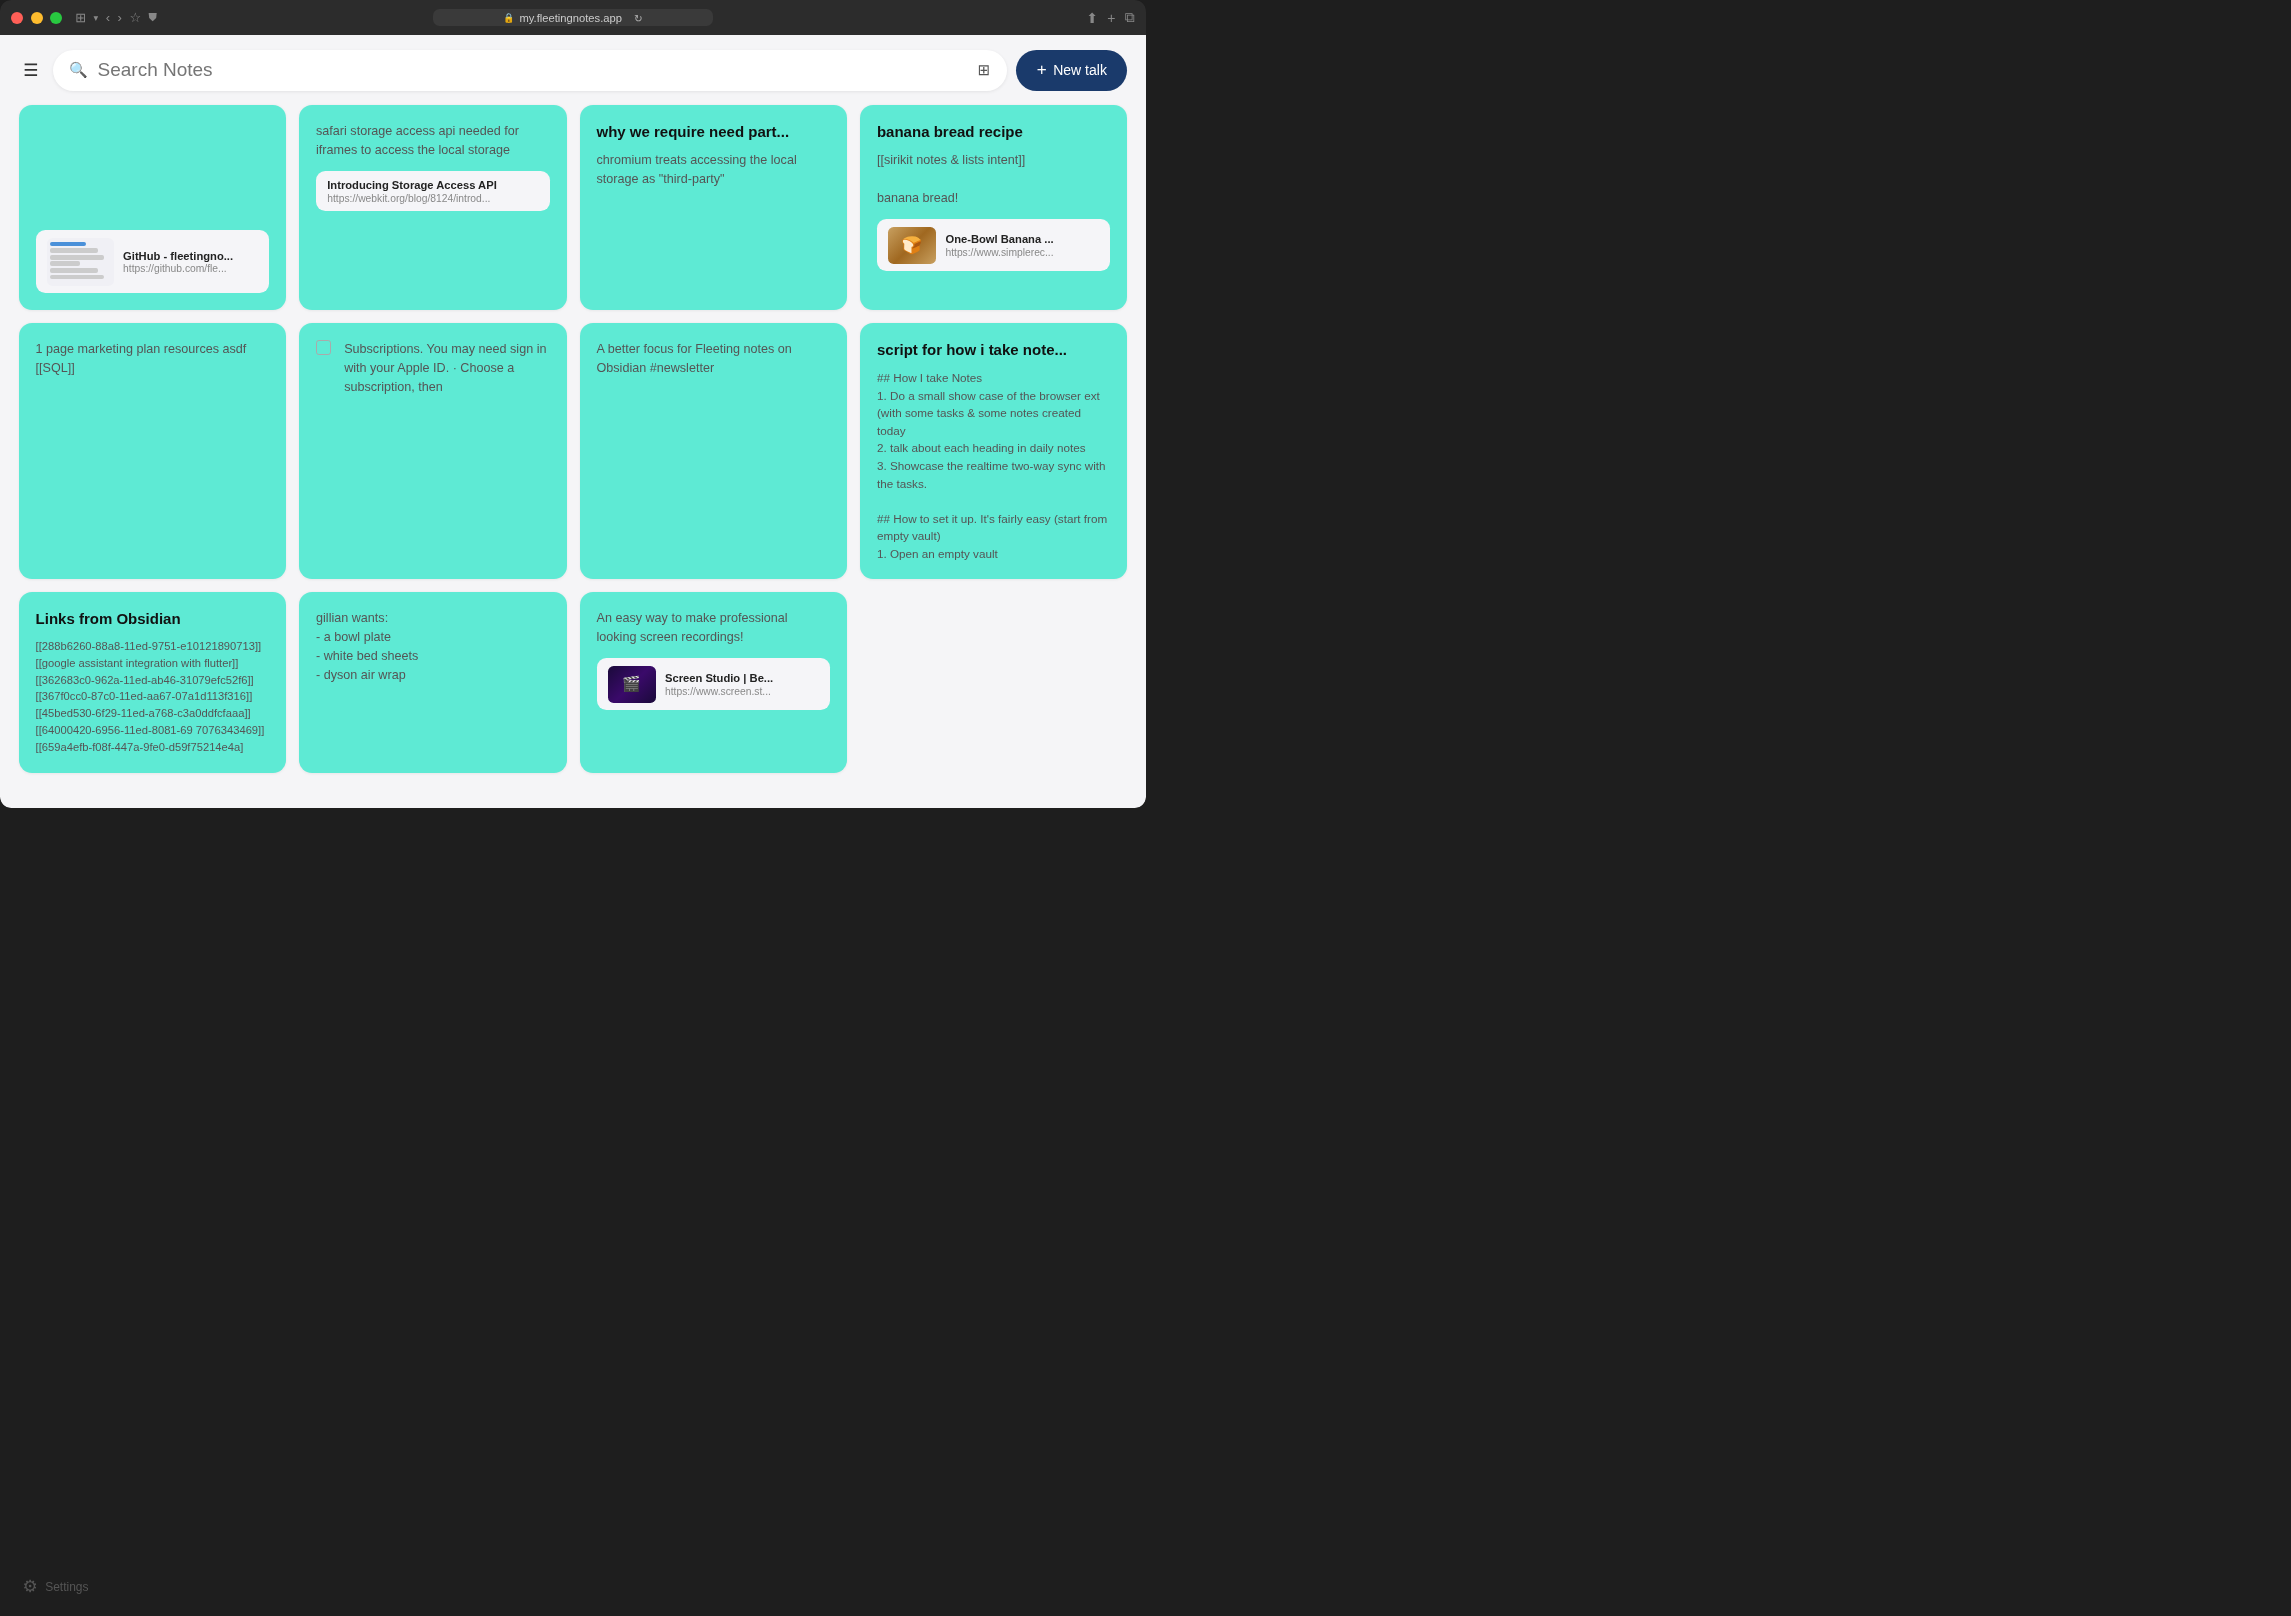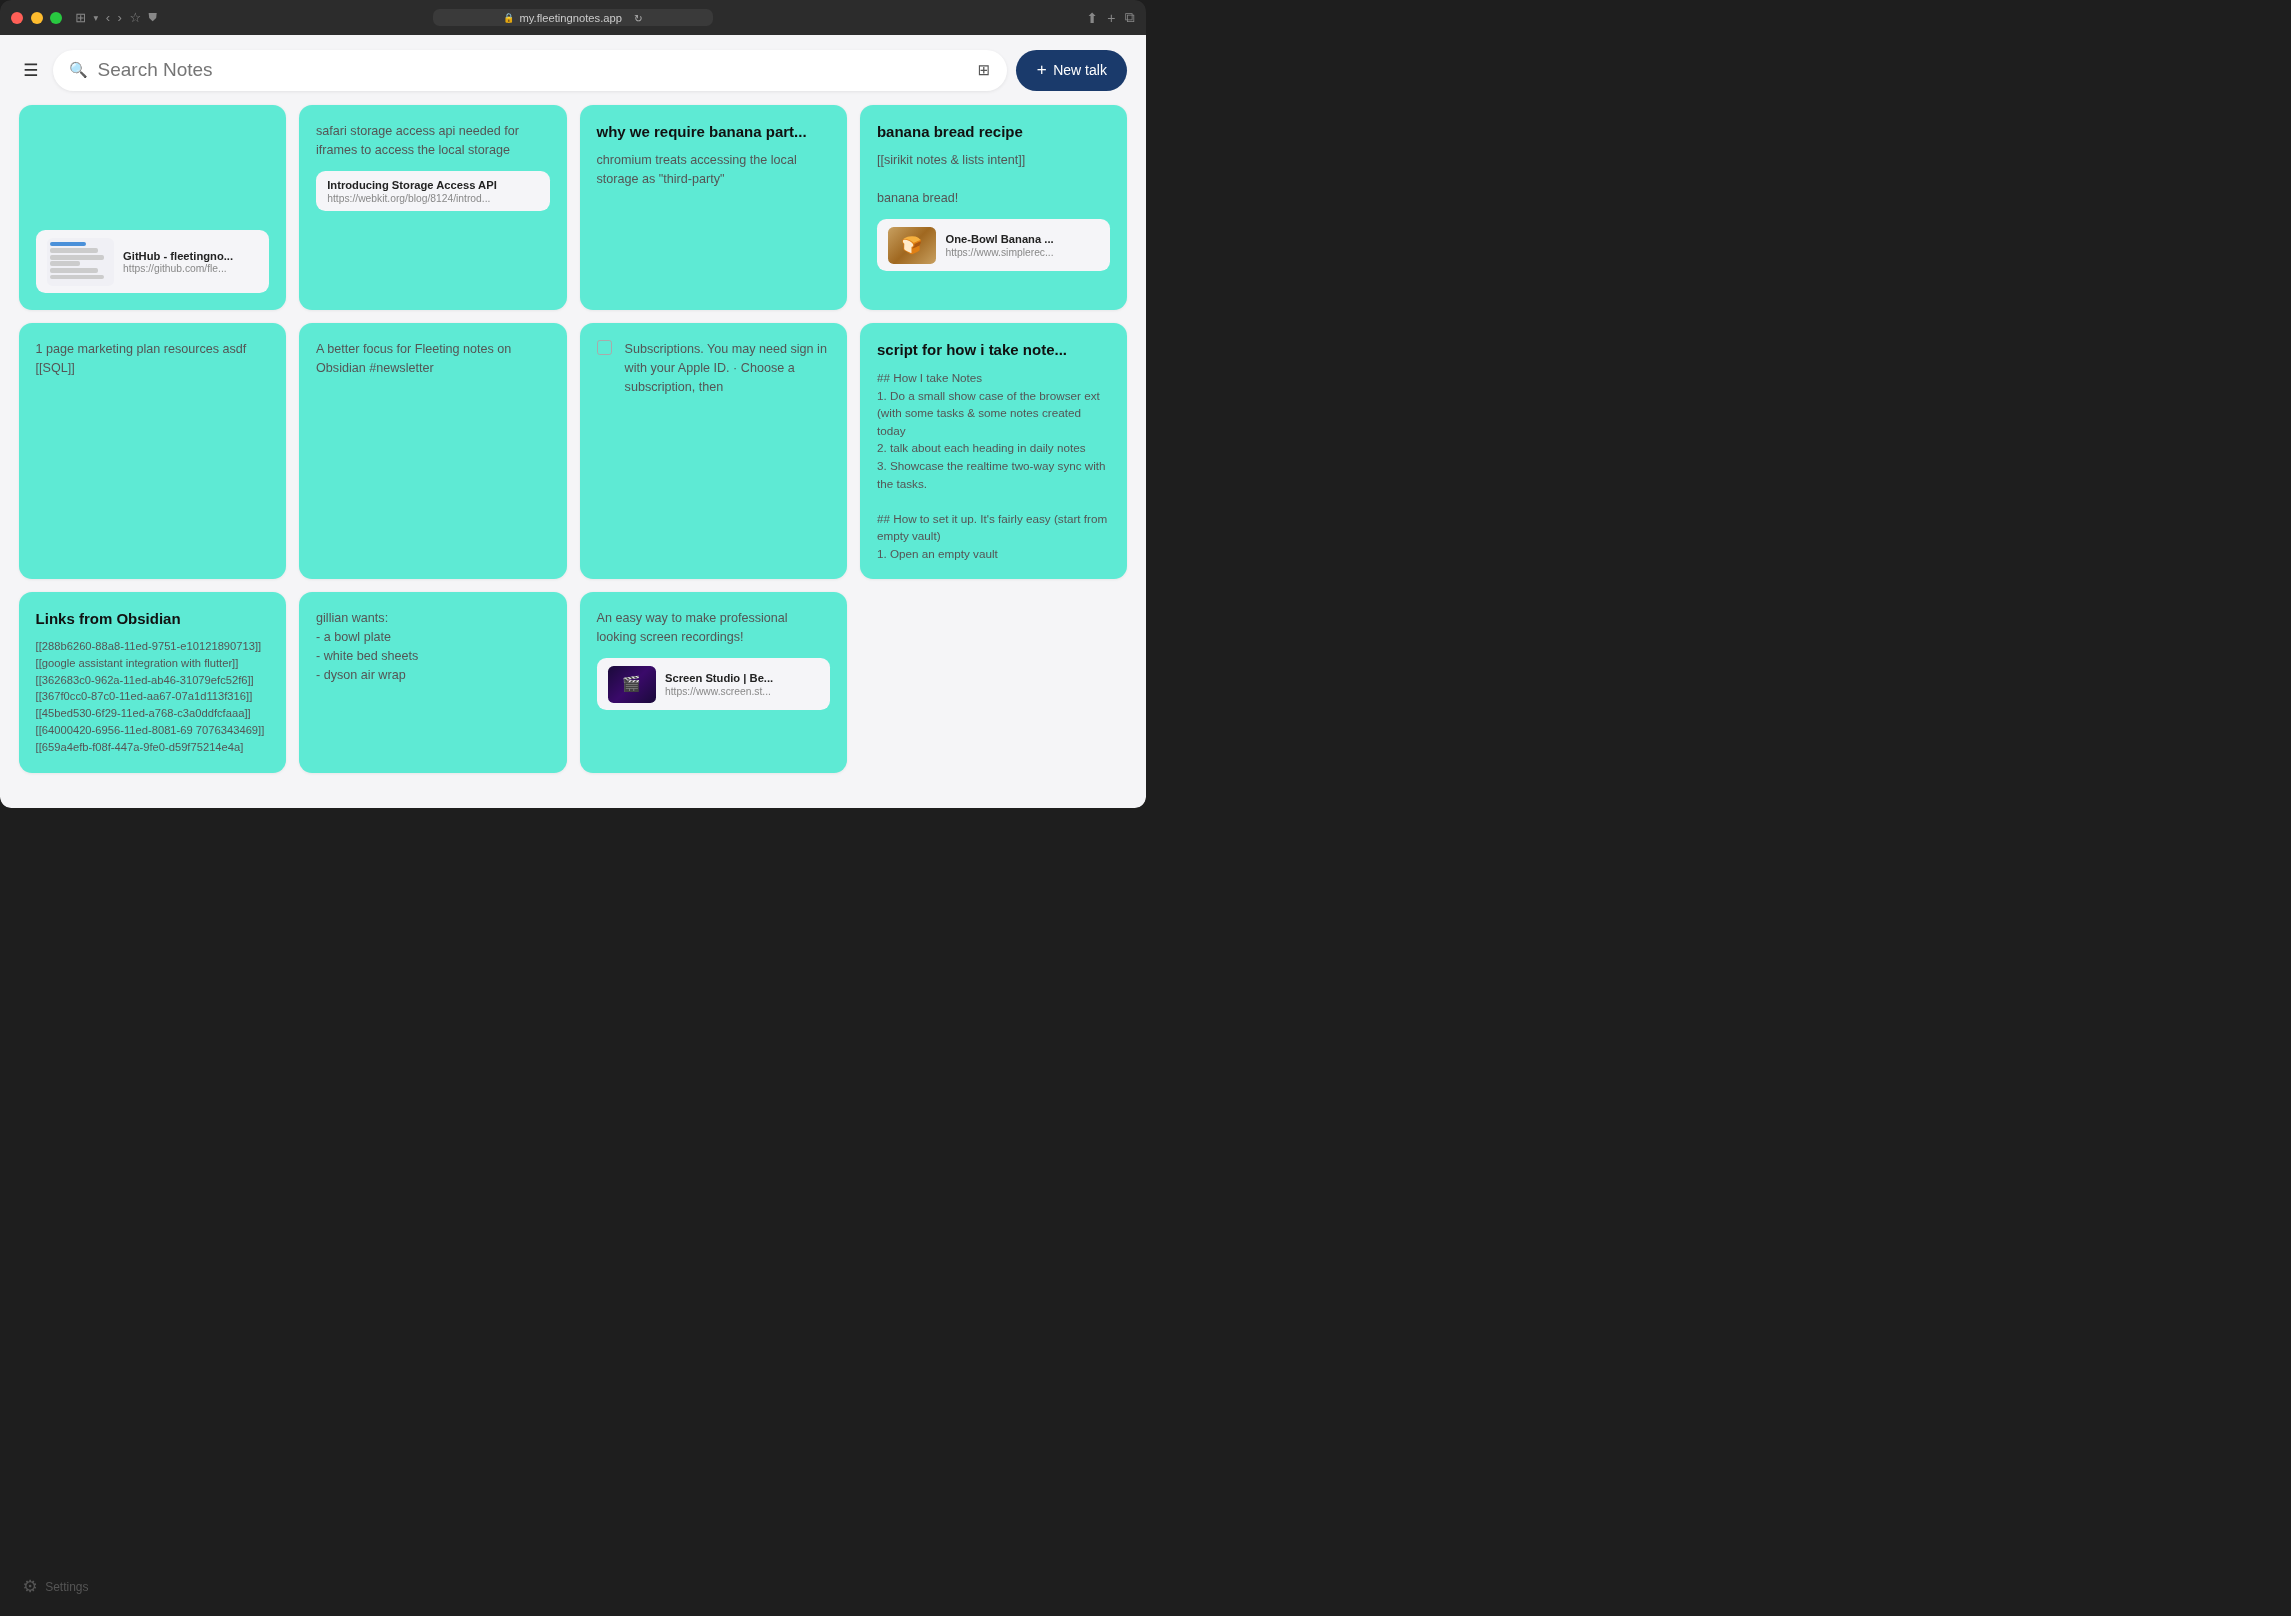--- a/index.html
+++ b/index.html
@@ -361,49 +361,49 @@
       <div class="note-card-body">safari storage access api needed for iframes to access the local storage</div>
       <div class="note-card-link-footer">
         <div class="note-card-footer-text">
           <div class="note-card-footer-title">Introducing Storage Access API</div>
           <div class="note-card-footer-url">https://webkit.org/blog/8124/introd...</div>
         </div>
       </div>
     </div>
 
     <div class="note-card">
-      <div class="note-card-title">why we require banana part...</div>
+      <div class="note-card-title">why we require need part...</div>
       <div class="note-card-body">chromium treats accessing the local storage as "third-party"</div>
     </div>
 
     <div class="note-card">
       <div class="note-card-title">banana bread recipe</div>
       <div class="note-card-body">[[sirikit notes &amp; lists intent]]<br><br>banana bread!</div>
       <div class="note-card-link-footer">
         <div class="bread-img">🍞</div>
         <div class="note-card-footer-text">
           <div class="note-card-footer-title">One-Bowl Banana ...</div>
           <div class="note-card-footer-url">https://www.simplerec...</div>
         </div>
       </div>
     </div>
 
     <div class="note-card" style="min-height: 205px;">
       <div class="note-card-body">1 page marketing plan resources asdf [[SQL]]</div>
     </div>
 
     <div class="note-card" style="min-height: 205px;">
-      <div class="note-card-body">A better focus for Fleeting notes on Obsidian #newsletter</div>
-    </div>
-
-    <div class="note-card" style="min-height: 205px;">
       <div class="note-middle-row">
         <span class="checkbox-icon"></span>
         <div class="note-card-body">Subscriptions. You may need sign in with your Apple ID. · Choose a subscription, then</div>
       </div>
+    </div>
+
+    <div class="note-card" style="min-height: 205px;">
+      <div class="note-card-body">A better focus for Fleeting notes on Obsidian #newsletter</div>
     </div>
 
 
     <div class="note-card">
       <div class="note-card-title">script for how i take note...</div>
       <div class="note-card-body" style="white-space: pre-line; font-size:11.7px;">## How I take Notes
 1. Do a small show case of the browser ext (with some tasks &amp; some notes created today
 2. talk about each heading in daily notes
 3. Showcase the realtime two-way sync with the tasks.
 

